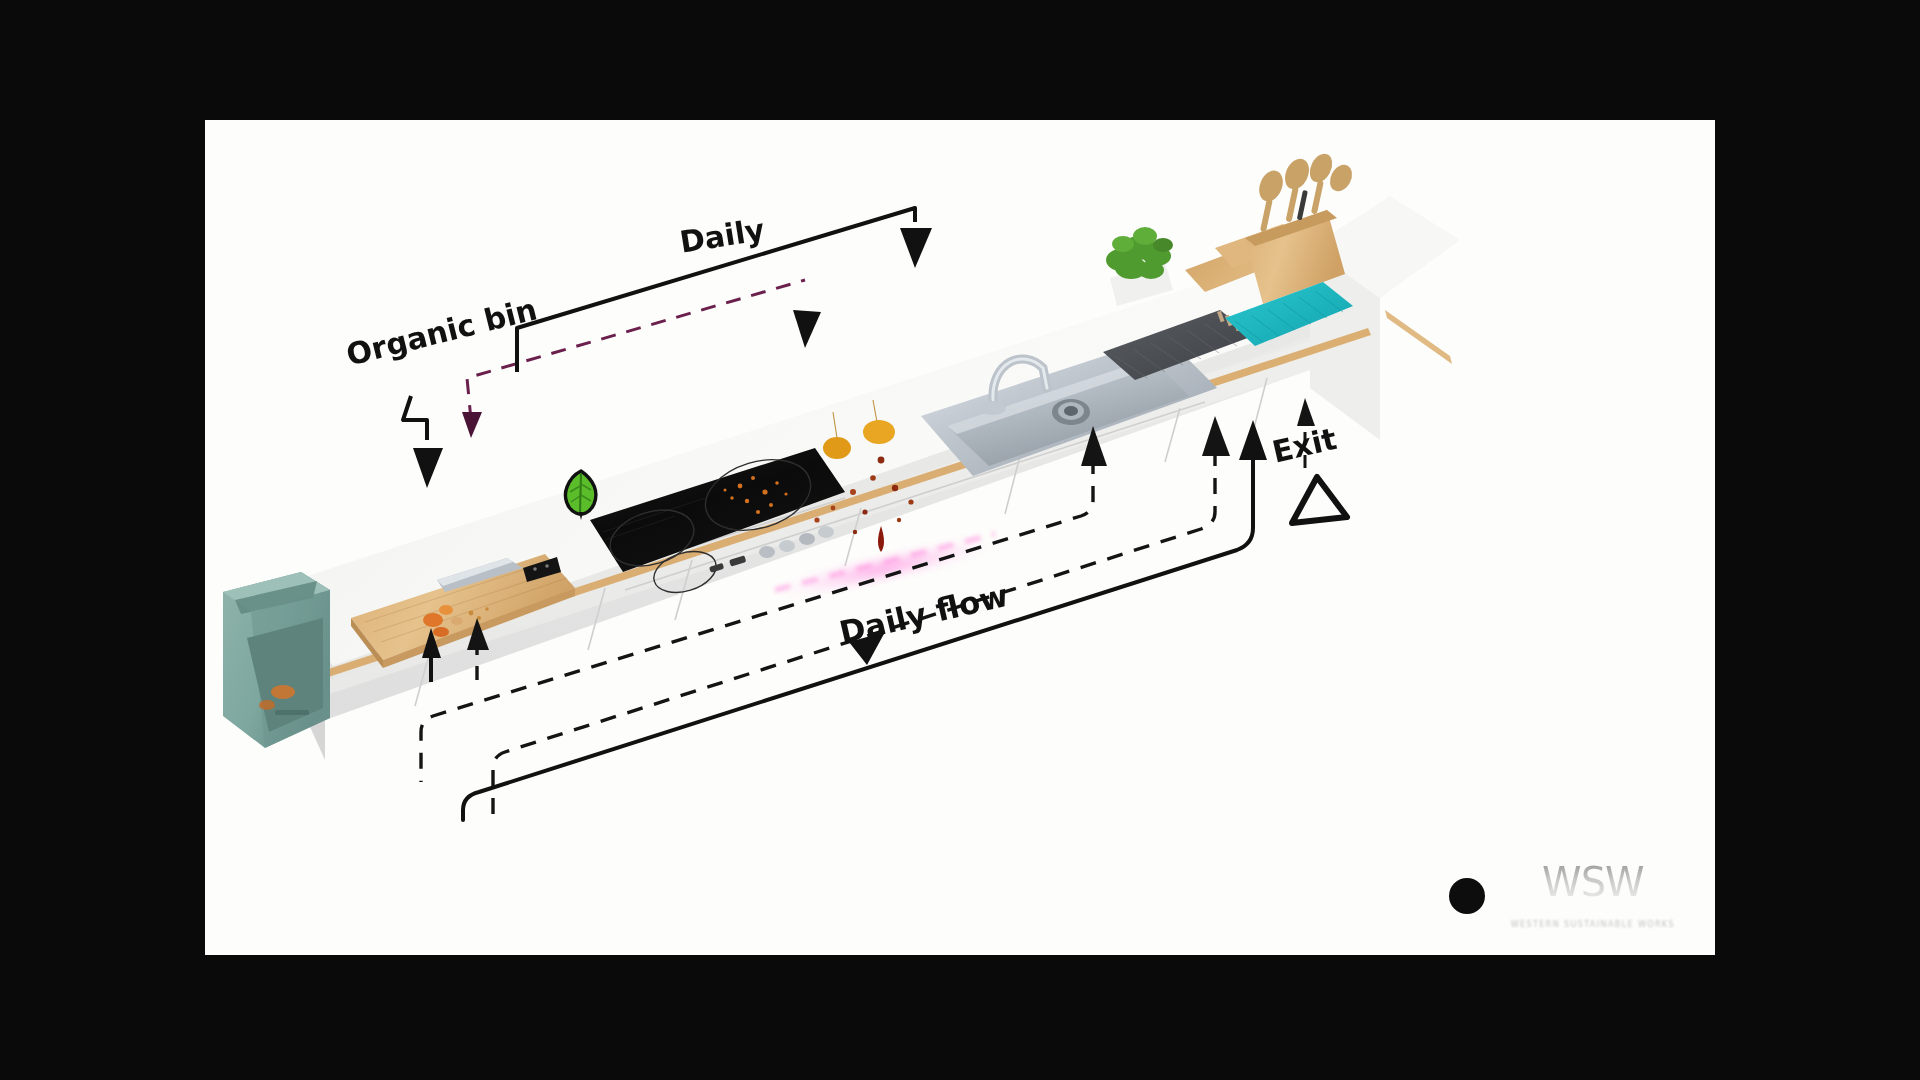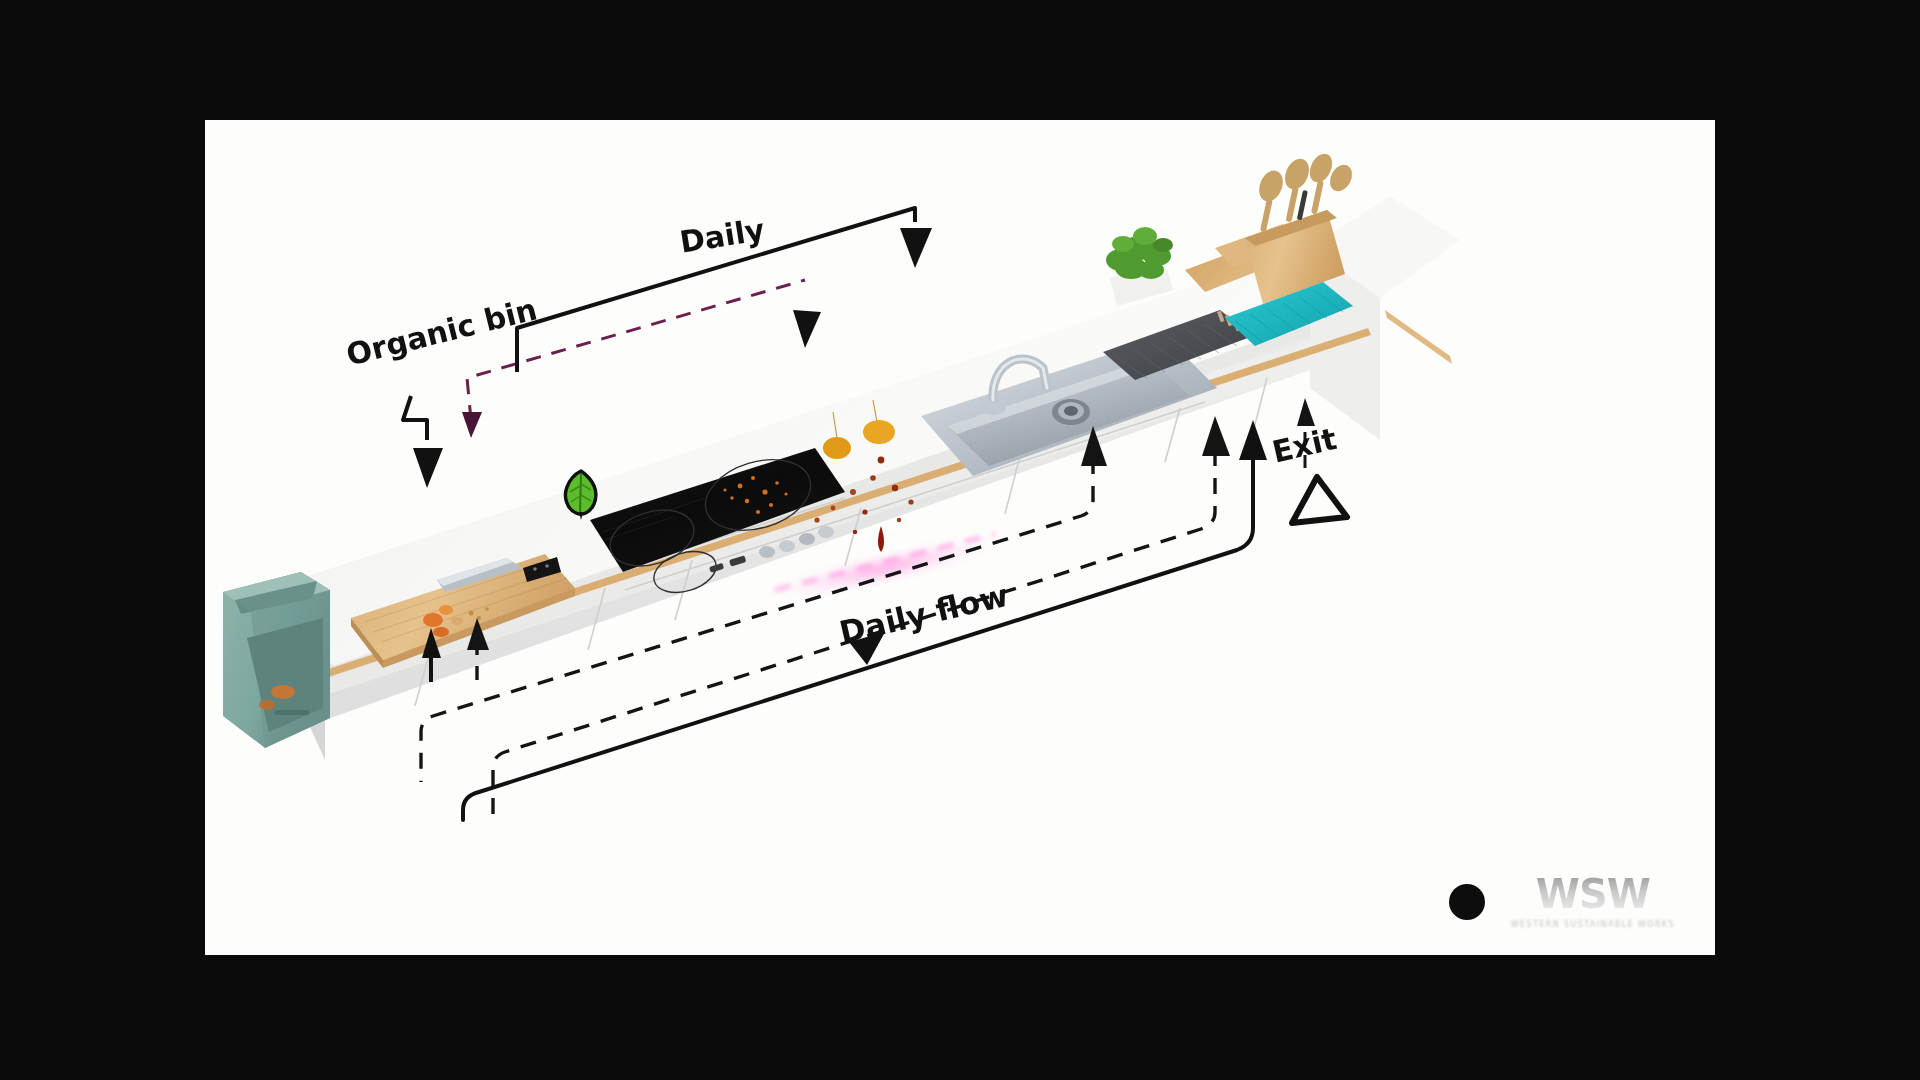--- a/index.html
+++ b/index.html
@@ -26,25 +26,25 @@
   
   #leaf-icon{position:absolute;left:355px;top:348px;width:42px;height:52px;}
 
   
   #exit-triangle{position:absolute;left:1082px;top:352px;width:64px;height:56px;}
 
   
   #logo-block{position:absolute;right:40px;bottom:26px;display:flex;align-items:center;gap:26px;}
   #logo-dot{width:36px;height:36px;border-radius:50%;background:#0d0d0d;}
   #logo-text-wrap{display:flex;flex-direction:column;align-items:center;line-height:1;}
-  #logo-word{font-size:40px;font-weight:700;letter-spacing:-1px;
+  #logo-word{font-size:40px;font-weight:400;letter-spacing:-1px;
              background:linear-gradient(180deg,#9a9a9a 0%,#c9c9c9 45%,#efefef 100%);
              -webkit-background-clip:text;background-clip:text;color:transparent;
              filter:blur(.3px);}
-  #logo-sub{font-size:8px;letter-spacing:1.4px;color:#c3c3c3;margin-top:7px;filter:blur(.9px);}
+  #logo-sub{font-size:8px;letter-spacing:1.4px;color:#c3c3c3;margin-top:19px;filter:blur(.9px);}
 </style>
 </head>
 <body>
 
 <div id="stage">
 
   <div id="canvas">
 
     <svg class="svgfull" viewBox="0 0 1510 835">
       <defs>

